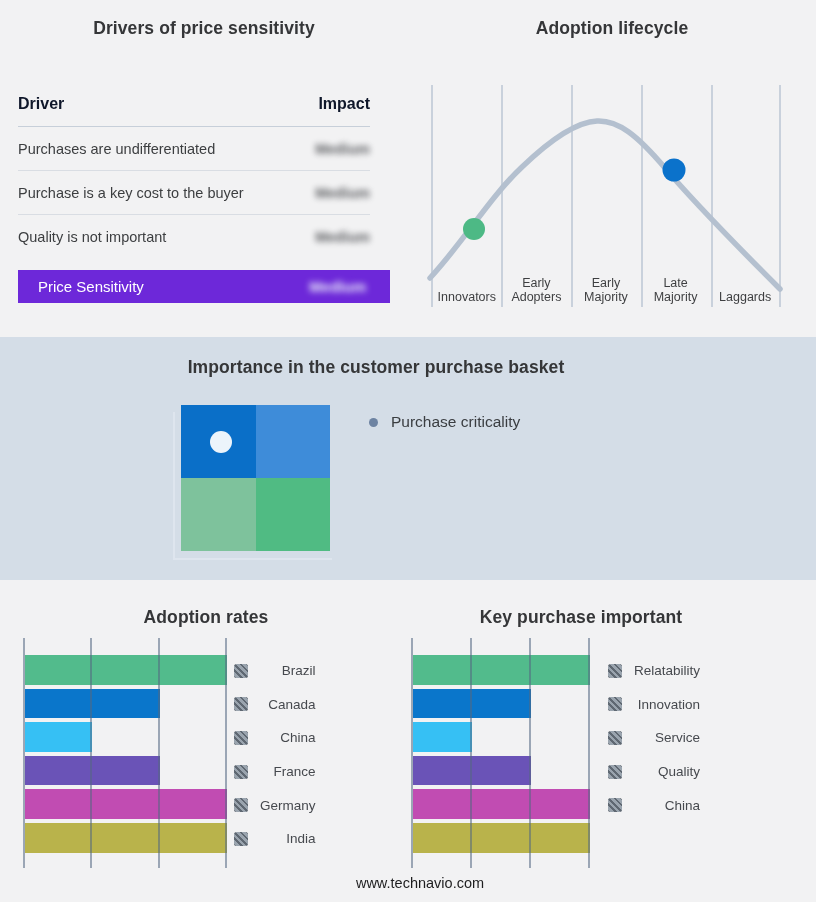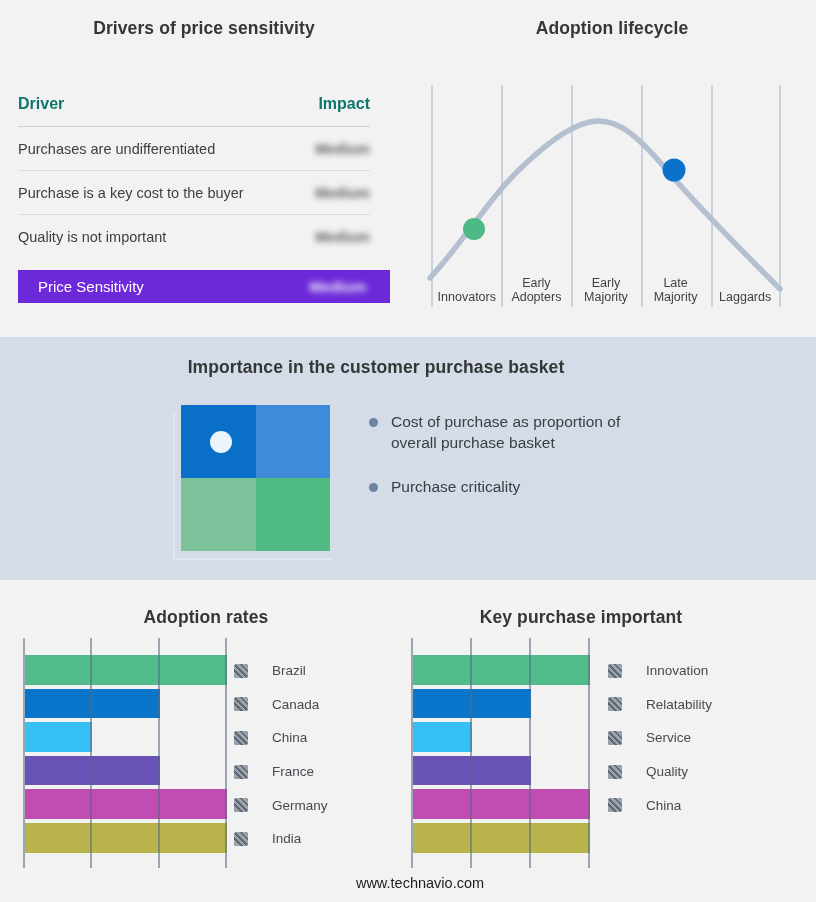--- a/index.html
+++ b/index.html
@@ -21,21 +21,21 @@
   }
   .title-drivers   { left:0;   top:18px;  width:408px; }
   .title-lifecycle { left:408px; top:18px; width:408px; }
   .title-basket    { left:0;   top:357px; width:816px; padding-right:64px; }
   .title-adoption  { left:0;   top:607px; width:412px; }
   .title-criteria  { left:412px; top:607px; width:338px; }
   
   .drivers-table { position:absolute; left:18px; top:95px; width:352px; }
   .thead {
     display:flex; justify-content:space-between; align-items:flex-end;
-    font-size:16px; font-weight:700; color:#0f766e;
+    font-size:16px; font-weight:700; color:#0f172a;
     padding:0 0 13px 0; border-bottom:1px solid #c7cfd9;
   }
   .trow {
     display:flex; justify-content:space-between; align-items:center;
     padding:14px 0 13px 0; border-bottom:1px solid #d9dde3;
     font-size:14.5px; color:#3c3e40;
   }
   .trow:last-child { border-bottom:none; }
   .cell-impact { font-weight:600; color:#4a4c50; }
   .blurred { filter:blur(3.2px); opacity:.9; }
@@ -81,21 +81,21 @@
   #chart-adoption { left:24px;  width:202px; }
   #chart-criteria { left:412px; width:177px; }
   .gridline {
     position:absolute; top:0; bottom:0; width:2px;
     background:rgba(84,104,129,.55); z-index:3;
   }
   .bar { position:absolute; left:1px; height:29.5px; z-index:2; }
   .legend { position:absolute; top:654px; z-index:4; }
   #legend-adoption { left:234px; }
   #legend-criteria { left:608px; }
-  .legend-row { height:33.6px; display:flex; align-items:center; gap:24px; }
+  .legend-row { height:33.6px; display:flex; align-items:center; gap:12px;justify-content:space-between; }
   .swatch {
     width:14px; height:14px; border-radius:2.5px; flex:0 0 auto;
     background:repeating-linear-gradient(45deg,#5f6872 0 2px,#9aa4ae 2px 4.5px);
     filter:blur(.4px);
   }
   .legend-label { font-size:13.5px; color:#46494e; }
   
   .footer {
     position:absolute; left:0; top:875px; width:816px; text-align:center;
     font-size:14.5px; color:#1e1e1f; transform:translateX(12px);
@@ -163,24 +163,20 @@
     <div class="q-cell q-tl" style="background: rgb(10, 111, 200);"></div>
     <div class="q-cell q-tr" style="background: rgb(62, 140, 217);"></div>
     <div class="q-cell q-bl" style="background: rgb(126, 194, 156);"></div>
     <div class="q-cell q-br" style="background: rgb(80, 187, 131);"></div>
     <div class="q-dot" style="background: rgb(236, 244, 251);"></div>
   </div>
 
   <ul class="bullets" id="basket-bullets">
       <li class="bullet">
         <span class="bullet-marker" style="background: rgb(109, 131, 162);"></span>
-        <span class="bullet-text">Cost of purchase as proportion of overall purchase basket</span>
-      </li>
-      <li class="bullet">
-        <span class="bullet-marker" style="background: rgb(109, 131, 162);"></span>
         <span class="bullet-text">Purchase criticality</span>
       </li>
     </ul>
 
   <h2 class="title title-adoption">Adoption rates</h2>
   <h2 class="title title-criteria">Key purchase important</h2>
 
   <div class="plot" id="chart-adoption">
       <div class="bar" style="top: 17px; width: 100%; background: rgb(82, 187, 140);"></div>
       <div class="bar" style="top: 50.6px; width: 66.6667%; background: rgb(10, 118, 203);"></div>
@@ -228,25 +224,25 @@
       <div class="bar" style="top: 151.4px; width: 100%; background: rgb(193, 76, 178);"></div>
       <div class="bar" style="top: 185px; width: 100%; background: rgb(185, 179, 75);"></div>
       <div class="gridline" style="left: calc(0% - 1px);"></div>
       <div class="gridline" style="left: calc(33.3333% - 1px);"></div>
       <div class="gridline" style="left: calc(66.6667% - 1px);"></div>
       <div class="gridline" style="left: calc(100% - 1px);"></div>
     </div>
   <div class="legend" id="legend-criteria">
       <div class="legend-row">
         <span class="swatch"></span>
+        <span class="legend-label">Relatability</span>
+      </div>
+      <div class="legend-row">
+        <span class="swatch"></span>
         <span class="legend-label">Innovation</span>
-      </div>
-      <div class="legend-row">
-        <span class="swatch"></span>
-        <span class="legend-label">Relatability</span>
       </div>
       <div class="legend-row">
         <span class="swatch"></span>
         <span class="legend-label">Service</span>
       </div>
       <div class="legend-row">
         <span class="swatch"></span>
         <span class="legend-label">Quality</span>
       </div>
       <div class="legend-row">

